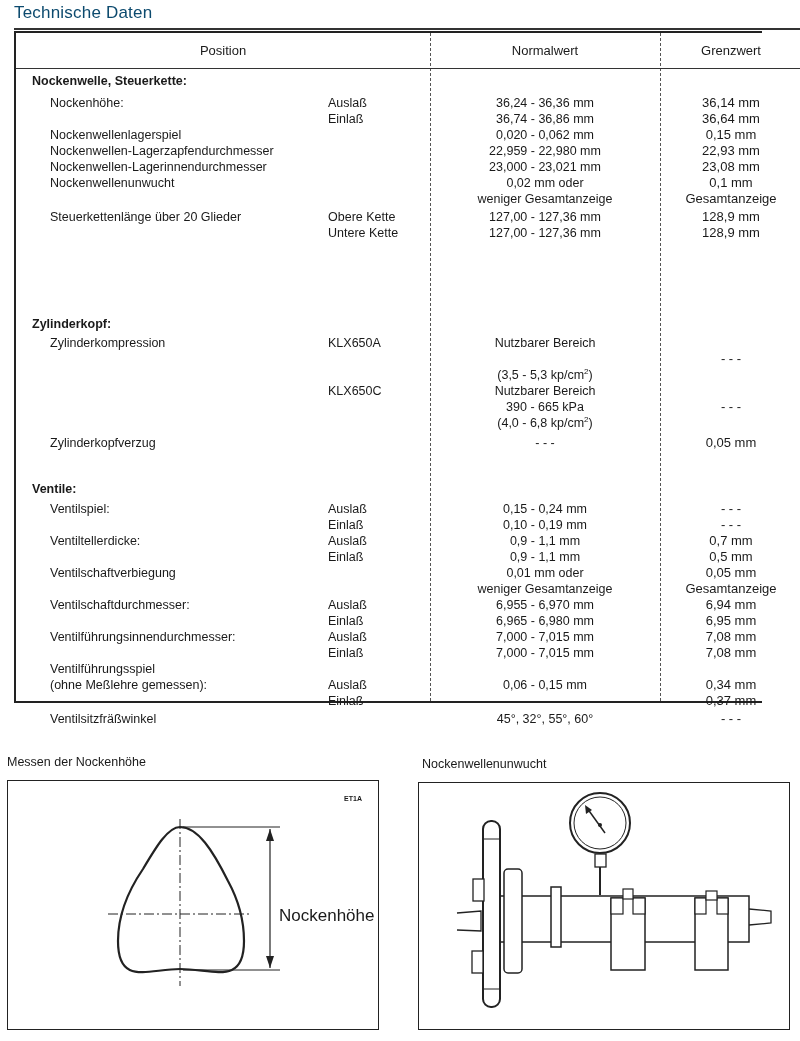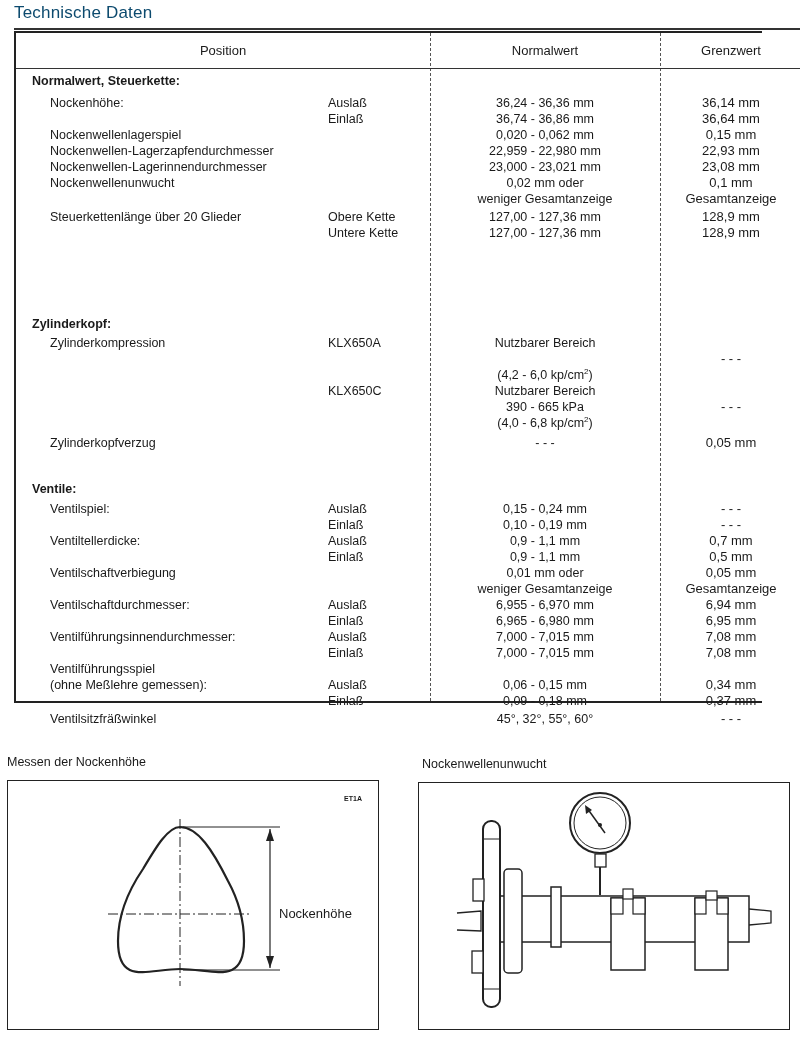--- a/index.html
+++ b/index.html
@@ -26,39 +26,39 @@
   .lbl { left: 34px; }
   .sub { left: 312px; }
   .nv { left: 414px; width: 230px; text-align: center; }
   .gv { left: 644px; width: 142px; text-align: center; font-size: 13px; }
   sup { font-size: 8px; vertical-align: super; line-height: 0; }
 
   .fig-caption { position: absolute; font-size: 12.5px; font-weight: normal; }
   .fig-box { position: absolute; border: 1.5px solid #222; background: #fff; }
   .fig-box svg { position: absolute; left: 0; top: 0; }
   .fig-code { position: absolute; right: 16px; top: 14px; font-size: 7px; font-weight: bold; }
-  .cam-label { position: absolute; font-size: 13px; }
+  .cam-label { position: absolute; font-size: 17px; }
 </style>
 </head>
 <body>
 
 <div class="page-title">Technische Daten</div>
 <div class="title-rule"></div>
 
 <div class="spec-table">
   <div class="col-divider d1"></div>
   <div class="col-divider d2"></div>
   <div class="header-row">
     <span class="hdr pos">Position</span>
     <span class="hdr norm">Normalwert</span>
     <span class="hdr grenz">Grenzwert</span>
   </div>
   <div class="rows" id="rows">
       <div class="line" style="top: 4px;">
-        <span class="sec">Normalwert, Steuerkette:</span>
+        <span class="sec">Nockenwelle, Steuerkette:</span>
       </div>
       <div class="line" style="top: 247px;">
         <span class="sec">Zylinderkopf:</span>
       </div>
       <div class="line" style="top: 412px;">
         <span class="sec">Ventile:</span>
       </div>
       <div class="line" style="top: 26px;">
         <span class="lbl">Nockenhöhe:</span>
         <span class="sub">Auslaß</span>
@@ -120,21 +120,21 @@
         <span class="gv"></span>
       </div>
       <div class="line" style="top: 282px;">
         <span class="lbl"></span>
         <span class="sub"></span>
         <span class="gv">- - -</span>
       </div>
       <div class="line" style="top: 298px;">
         <span class="lbl"></span>
         <span class="sub"></span>
-        <span class="nv"><span style="position: static;">(4,2 - 6,0 kp/cm</span><sup>2</sup><span style="position: static;">)</span></span>
+        <span class="nv"><span style="position: static;">(3,5 - 5,3 kp/cm</span><sup>2</sup><span style="position: static;">)</span></span>
         <span class="gv"></span>
       </div>
       <div class="line" style="top: 314px;">
         <span class="lbl"></span>
         <span class="sub">KLX650C</span>
         <span class="nv">Nutzbarer Bereich</span>
         <span class="gv"></span>
       </div>
       <div class="line" style="top: 330px;">
         <span class="lbl"></span>
@@ -222,21 +222,20 @@
       </div>
       <div class="line" style="top: 608px;">
         <span class="lbl">(ohne Meßlehre gemessen):</span>
         <span class="sub">Auslaß</span>
         <span class="nv">0,06 - 0,15 mm</span>
         <span class="gv">0,34 mm</span>
       </div>
       <div class="line" style="top: 624px;">
         <span class="lbl"></span>
         <span class="sub">Einlaß</span>
-        <span class="nv">0,09 - 0,18 mm</span>
         <span class="gv">0,37 mm</span>
       </div>
       <div class="line" style="top: 642px;">
         <span class="lbl">Ventilsitzfräßwinkel</span>
         <span class="sub"></span>
         <span class="nv">45°, 32°, 55°, 60°</span>
         <span class="gv">- - -</span>
       </div>
     </div>
 </div>

